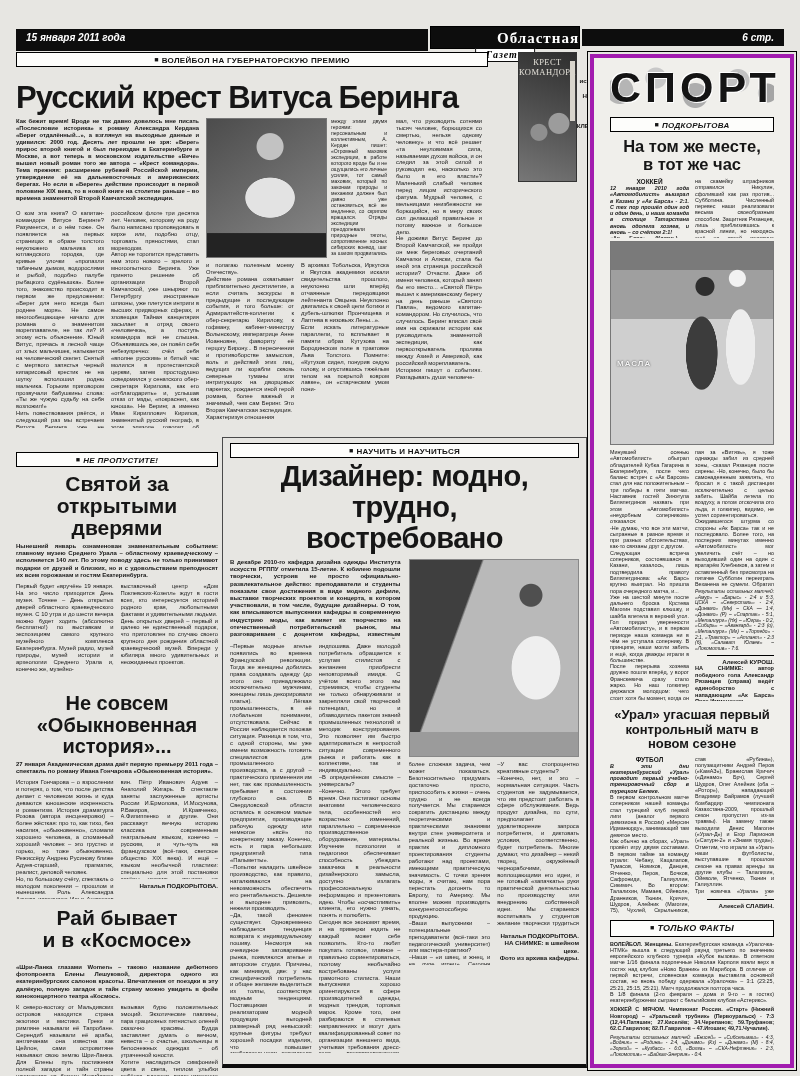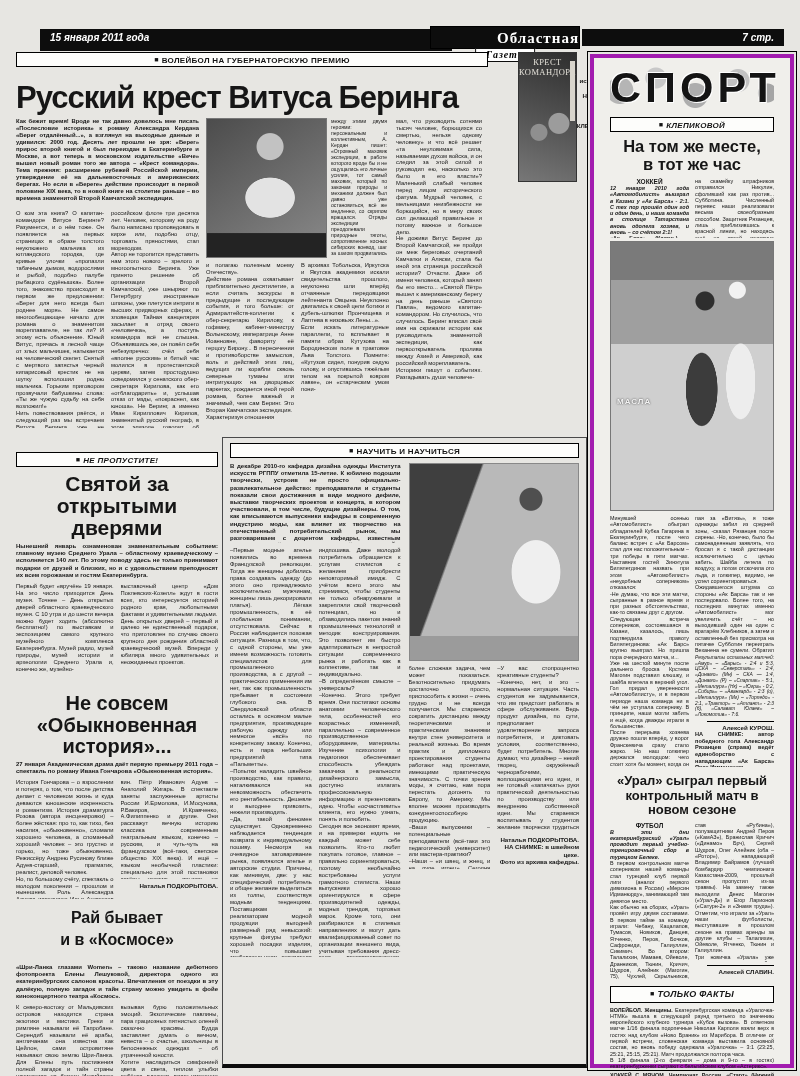--- a/index.html
+++ b/index.html
@@ -3,21 +3,21 @@
 <meta charset="utf-8">
 <style>
   * { margin:0; padding:0; box-sizing:border-box; }
   html,body { background:#9e9e9c; }
   .page { position:relative; width:800px; height:1076px; margin:0 auto; background:#e7e6e2;
           font-family:"Liberation Sans", sans-serif; color:#161616; overflow:hidden; }
 
   
   .masthead { position:absolute; left:16px; top:26px; width:768px; height:36px; }
   .bar-date { position:absolute; left:0; top:3px; width:412px; height:22px; background:#0d0d0d; color:#fff;
-              font:bold italic 10px/17px "Liberation Sans",sans-serif; padding-left:10px;margin-left:24px; }
+              font:bold italic 10px/17px "Liberation Sans",sans-serif; padding-left:10px; }
   .logo-box { position:absolute; left:414px; top:0; width:150px; height:23px; background:#0d0d0d; border:1px solid #000;
               color:#fff; text-align:right; font-family:"Liberation Serif",serif; font-weight:bold;
               font-size:15px; line-height:22px; letter-spacing:1px; }
   .logo-sub { position:absolute; left:50%; transform:translateX(-50%); top:21px; background:#fff; border:1px solid #0d0d0d;
               padding:0 10px; font:bold italic 10px/12px "Liberation Serif",serif; color:#000; white-space:nowrap; }
   .bar-page { position:absolute; left:566px; top:3px; width:202px; height:17px; background:#0d0d0d; color:#fff;
               text-align:right; font:bold italic 10px/17px "Liberation Sans",sans-serif; padding-right:10px; }
 
   
   .kickerbox { border:1px solid #000; background:#fdfdfb; text-align:center; font-weight:bold;
@@ -59,21 +59,21 @@
       text-align:center; padding-top:5px; letter-spacing:.4px; white-space:pre-line; }
   .cover-spine { position:absolute; right:1px; top:8px; width:5px; height:60px; background:#d8d5cc; }
   .col6 { flex:1; margin-top:4px; font-size:5.5px; line-height:6.5px; text-align:justify; white-space:pre-line; overflow:hidden; }
   .main-right .byline { margin-top:3px; }
 
   
   .region-left { position:absolute; left:16px; top:452px; width:202px; height:616px; }
   .h-left { font-weight:bold; text-align:center; white-space:pre-line; }
   .h-museum { font-size:21px; line-height:22px; margin:6px 0 4px; }
   .h-story { font-size:20px; line-height:21.5px; margin:8px 0 3px; }
-  .h-paradise { font-size:16px; line-height:22px; margin:8px 0 13px; }
+  .h-paradise { font-size:21px; line-height:22px; margin:8px 0 13px; }
   .s-lead { font-size:6px; line-height:7.2px; font-weight:bold; text-align:justify; white-space:pre-line; overflow:hidden; }
   .region-left .cols { margin-top:4px; }
   .c-museum { height:102px; }
   .c-story { height:120px; }
   .c-paradise { height:128px; }
   .halfbyline { margin-top:3px; }
 
   
   .region-middle { position:absolute; left:222px; top:437px; width:365px; height:631px;
                    border:1px solid #4a4a4a; border-bottom:4px solid #0d0d0d; padding:5px 7px; }
@@ -104,21 +104,21 @@
         radial-gradient(circle at 52% 65%, #adadad 0 12px, rgba(0,0,0,0) 13px),
         radial-gradient(circle at 78% 35%, #c2c2c2 0 11px, rgba(0,0,0,0) 12px),
         radial-gradient(circle at 96% 60%, #a5a5a5 0 9px, rgba(0,0,0,0) 10px); }
   .sport-kicker { margin-top:4px; font-style:italic; }
   .h-sport { font-weight:bold; font-size:16.5px; line-height:18px; text-align:center; white-space:pre-line; margin-top:5px; }
   .stxt { font-size:5.4px; line-height:6.3px; text-align:justify; white-space:pre-line; overflow:hidden; }
   .sport-top { display:flex; gap:6px; height:60px; margin-top:5px; }
   .sport-label { font-weight:bold; font-size:6.5px; text-align:center; }
   .ilead { font-weight:bold; font-style:italic; }
   .score { font-weight:bold; }
-  .photo-hockey { margin-top:3px; height:270px; border:1px solid #777; position:relative;
+  .photo-hockey { margin-top:3px; height:204px; border:1px solid #777; position:relative;
       background:
         radial-gradient(circle at 58% 22%, #2e2e2e 0 9px, rgba(0,0,0,0) 10px),
         radial-gradient(ellipse 26px 60px at 56% 55%, #3c3c3c 0 60%, rgba(0,0,0,0) 62%),
         radial-gradient(circle at 78% 18%, #f2f2f2 0 8px, rgba(0,0,0,0) 9px),
         radial-gradient(ellipse 24px 62px at 80% 52%, #ededed 0 60%, rgba(0,0,0,0) 62%),
         linear-gradient(to bottom, #7a7a7a 0 14%, #9f9f9f 14% 38%, #cfcfcf 38% 100%); }
   .photo-hockey .ad { position:absolute; left:6px; top:58%; color:#f3f3f3; font-weight:bold; font-size:8px;
       letter-spacing:1px; text-shadow:0 0 2px #333; }
   .sport-mid { display:flex; gap:6px; height:252px; margin-top:4px; }
   .caption { font-weight:bold; font-size:5.6px; line-height:6.6px; text-align:justify; white-space:pre-line; }
@@ -134,21 +134,21 @@
 <body>
 
 <div class="page">
 
   <div class="masthead">
     <div class="bar-date">15 января 2011 года</div>
     <div class="logo-box">
       <span>Областная</span>
       <span class="logo-sub">Газета</span>
     </div>
-    <div class="bar-page">7 стр.</div>
+    <div class="bar-page">6 стр.</div>
   </div>
 
   <div class="region-main">
     <div class="main-left">
       <div class="kickerbox"><span class="bullet">■</span><span>ВОЛЕЙБОЛ НА ГУБЕРНАТОРСКУЮ ПРЕМИЮ</span></div>
       <div class="h-main">Русский крест Витуса Беринга</div>
       <div class="b-row">
         <div class="b-left">
           <div class="b-lead">Как бежит время! Вроде не так давно довелось мне писать «Послесловие историка» к роману Александра Кердана «Берег отдалённый...», а взглянул на выходные данные и удивился: 2000 год. Десять лет прошли не зря: «Берег» прирос второй книгой и был переиздан в Екатеринбурге и Москве, а вот теперь в московском издательстве «Вече» вышел новый роман того же автора – «Крест командора». Тема прежняя: расширение рубежей Российской империи, утверждение её на дальневосточных и американских берегах. Но если в «Береге» действие происходит в первой половине XIX века, то в новой книге на столетие раньше – во времена знаменитой Второй Камчатской экспедиции.</div>
           <div class="cols">
@@ -225,20 +225,23 @@
       <div class="col">
         <div class="btxt" style="height:92px;">вызывая бурю положительных эмоций. Экзотические павлины, пара грациозных пятнистых оленей сказочно красивы. Будда заставляет думать о вечном, невеста – о счастье, школьницы в белоснежных одеждах – об утраченной юности.
 Хотите насладиться симфонией цвета и света, теплом улыбки ребёнка, вдохнуть влагу утреннего тумана перед сафари, впитать насыщенный всеми ароматами лугов и парков воздух, подумать о бренном мире и вечном вместе с Буддой, послушать старую, как мир, историю о любви? Не пропустите...</div>
 
       </div>
     </div>
   </div>
 
   <div class="region-middle">
     <div class="kickerbox"><span class="bullet">■</span><span>НАУЧИТЬ И НАУЧИТЬСЯ</span></div>
+    <div class="h-designer">Дизайнер: модно,
+трудно,
+востребовано</div>
     <div class="d-cols">
       <div class="d-half">
         <div class="d-lead">В декабре 2010-го кафедра дизайна одежды Института искусств РГППУ отметила 15-летие. К юбилею подошли творчески, устроив не просто официально-развлекательное действо: преподаватели и студенты показали свои достижения в виде модного дефиле, выставки творческих проектов и концерта, в котором участвовали, в том числе, будущие дизайнеры. О том, как вписываются выпускники кафедры в современную индустрию моды, как влияет их творчество на отечественный потребительский рынок, мы разговариваем с доцентом кафедры, известным уральским дизайнером одежды Оксаной БАКЕРКИНОЙ:</div>
         <div class="cols d-left-cols">
           <div class="col btxt">–Первые модные ателье появились во времена Французской революции. Тогда же женщины добились права создавать одежду (до этого оно принадлежало исключительно мужчинам, женщины лишь декорировали платья). Лёгкая промышленность, в её глобальном понимании, отсутствовала. Сейчас в России наблюдается похожая ситуация. Разница в том, что, с одной стороны, мы уже имеем возможность готовить специалистов для промышленного производства, а с другой – практического применения им нет, так как промышленность пребывает в состоянии глубокого сна. В Свердловской области остались в основном малые предприятия, производящие рабочую одежду или немногое «всё» по конкретному заказу. Конечно, есть и пара небольших предприятий типа «Пальметты».
 –Попытки наладить швейное производство, как правило, наталкиваются на невозможность обеспечить его рентабельность. Дешевле и выгоднее привозить, нежели производить.
 –Да, такой феномен существует. Одновременно наблюдается тенденция возврата к индивидуальному пошиву. Несмотря на очевидное затоваривание рынка, появляются ателье и авторские студии. Причины, как минимум, две: у нас специфический потребитель и общее желание выделиться из толпы, соответствуя модным тенденциям. Поставщикам и реализаторам модной продукции выгодней размерный ряд невысокий: крупные фигуры требуют хорошей посадки изделия, что повышает требовательность покупателя и снижает вероятность продаж. При этом в условиях нашего региона большей покупательной способностью, согласно статистике, обладают люди, имеющие размеры больше 48. Продукция Польши и Белоруссии соответствующего размерного ряда, представленная на прилавках, может удовлетворить лишь не очень требовательного покупателя, что создаёт клиентскую базу для</div>
           <div class="col btxt">индпошива. Даже молодой потребитель обращается к услугам стилистов с желанием приобрести неповторимый имидж. С учётом всего этого мы стремимся, чтобы студенты не только обнаруживали и закрепляли свой творческий потенциал, но и обзаводились пакетом знаний промышленных технологий и методик конструирования. Это позволяет им быстро адаптироваться в непростой ситуации современного рынка и работать как в коллективе, так и индивидуально.
 –В определённом смысле – универсалы?
 –Конечно. Этого требует время. Они постигают основы анатомии человеческого тела, особенностей его возрастных изменений, параллельно – современное производственное оборудование, материалы. Изучение психологии и педагогики обеспечивает способность убеждать заказчика в реальности дизайнерского замысла, доступно излагать профессиональную информацию и презентовать идею. Чтобы «осчастливить» клиента, его нужно узнать, понять и полюбить.
@@ -260,21 +263,21 @@
 НА СНИМКЕ: в швейном цехе.
 Фото из архива кафедры.</div>
           </div>
         </div>
       </div>
     </div>
   </div>
 
   <div class="region-sport">
     <div class="sport-logo">СПОРТ</div>
-    <div class="kickerbox sport-kicker"><span class="bullet">■</span><span>КЛЕПИКОВОЙ</span></div>
+    <div class="kickerbox sport-kicker"><span class="bullet">■</span><span>ПОДКОРЫТОВА</span></div>
 
     <div class="h-sport">На том же месте,
 в тот же час</div>
     <div class="sport-top">
       <div class="col">
         <div class="sport-label">ХОККЕЙ</div>
         <div class="stxt ilead">12 января 2010 года «Автомобилист» выиграл в Казани у «Ак Барса» - 2:1. С тех пор прошёл один год и один день, и наша команда в столице Татарстана вновь одолела хозяев, и вновь – со счётом 2:1!</div>
         <div class="stxt score">«Ак Барс» (Казань) - «Автомобилист» (Екатеринбург) - 1:2 (31.Морозов – 6.Магогин; 43.Рязанцев).</div>
       </div>
       <div class="col stxt">на скамейку штрафников отправился Никулин, сфоливший как раз против... Субботина. Численный перевес наши реализовали весьма своеобразным способом. Защитник Рязанцев, лишь приблизившись к красной линии, но находясь ещё на своей половине площадки, нанёс страшный по силе щелчок, и шайба оказалась в сетке!
@@ -299,21 +302,21 @@
 В ближайшие дни ситуация повторится. Сегодня «Автомобилист» сыграет в Нижнекамске, «Ак Барс» – опять отдыхает. А уже 17-го «Автомобилист» с «Ак Барсом» вновь встречаются между собой, теперь уже – в Екатеринбурге.</div>
         <div class="results">Результаты остальных матчей: «Амур» – «Барыс» - 2:4 и 5:3, ЦСКА – «Северсталь» - 2:4, «Динамо» (Мн) – СКА — 1:4, «Динамо» (Р) – «Спартак» - 5:1, «Металлург» (Нк) – «Югра» - 0:2, «Сибирь» – «Авангард» - 2:3 (о), «Металлург» (Мг) – «Торпедо» - 2:1, «Трактор» – «Атлант» - 2:3 (б), «Салават Юлаев» – «Локомотив» - 7:6.</div>
         <div class="rule"></div>
         <div class="byline">Алексей КУРОШ.</div>
         <div class="caption">НА СНИМКЕ: автор победного гола Александр Рязанцев (справа) ведёт единоборство с нападающим «Ак Барса» Ярко Иммоненом.</div>
         <div class="byline">Фото с интернет-сайта
 ХК «Ак Барс».</div>
       </div>
     </div>
 
-    <div class="h-ural">«Урал» сыграл первый
+    <div class="h-ural">«Урал» угасшая первый
 контрольный матч в новом сезоне</div>
     <div class="ural-cols">
       <div class="col">
         <div class="sport-label">ФУТБОЛ</div>
         <div class="stxt ilead">В эти дни екатеринбургский «Урал» проводит первый учебно-тренировочный сбор в турецком Белеке.</div>
         <div class="stxt" style="height:126px;">В первом контрольном матче соперником нашей команды стал турецкий клуб первой лиги (аналог первого дивизиона в России) «Мерсин Идманюрду», занимающий там девятое место.
 Как обычно на сборах, «Урал» провёл игру двумя составами. В первом тайме за команду играли: Чебану, Кацалапов, Тумасов, Новиков, Данцев, Ятченко, Перов, Бочков, Сафрониди, Галиуллин, Сикимич. Во втором: Талалихин, Мамаев, Ойеволе, Дранников, Тюнин, Кричич, Шудров, Алейник (Магогин, 75), Чухлей, Скрыльников, Байрамов (Ларионов, 75).
 В первом тайме после розыгрыша углового турки открыли счёт. После перерыва дважды, на 63-й и 78-й минутах, отличился дебютант «Урала» 23-летний полузащитник Андрей Чухлей, выступавший прежде за минское «Динамо» (в его активе – и два матча за национальную сборную Белоруссии). Помимо Чухлея, впервые за нашу команду играли молдавский голкипер Илие Чебану (молодёжный со-</div>
       </div>
       <div class="col">

